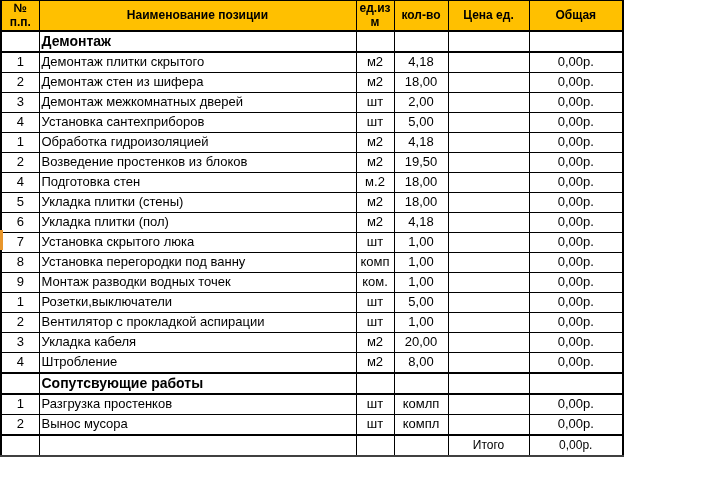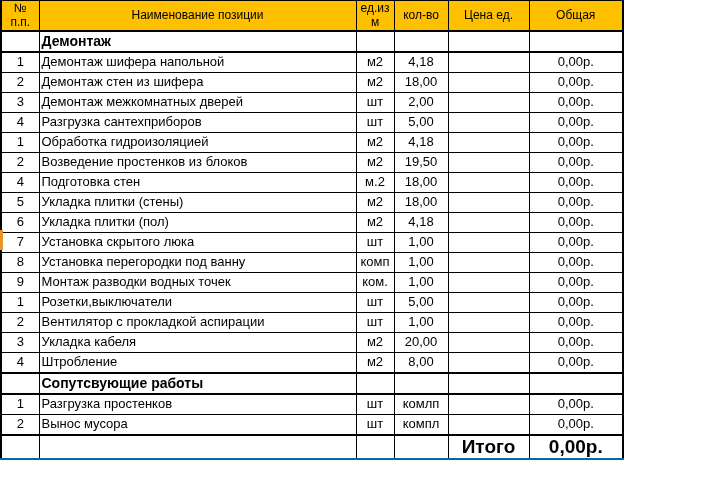--- a/index.html
+++ b/index.html
@@ -17,21 +17,21 @@
     overflow: hidden;
     white-space: nowrap;
     font-size: 13px;
     line-height: 1.15;
     padding: 0 2px;
     height: 19px;
     vertical-align: middle;
   }
   .estimate thead th {
     background: #FFC000;
-    font-weight: normal;
+    font-weight: bold;
     font-size: 12px;
     height: 29px;
     border-bottom: 2px solid #000;
     text-align: center;
     white-space: normal;
     overflow-wrap: anywhere;
     padding: 0 1px;
   }
   .c-num   { text-align: center; }
   .c-name  { text-align: left; padding: 0 4px; margin-left: 28px; }
@@ -42,23 +42,23 @@
   tr.sec-row td {
     border-top: 2px solid #000;
     border-bottom: 2px solid #000;
   }
   tr.sec-row td.c-name {
     font-weight: bold;
     font-size: 14px;
   }
   tr.footer-row td {
     border-top: 2px solid #000;
-    border-bottom: 2px solid #0369a1;
-    font-weight: bold;
-    font-size: 19px;
+    border-bottom: 2px solid #404040;
+    font-weight: normal;
+    font-size: 12px;
   }
   tr.footer-row td.c-price { text-align: center; }
   .row-marker {
     position: absolute;
     left: 0;
     top: 230px;
     width: 3px;
     height: 20px;
     background: #E8962B;
   }
@@ -90,21 +90,21 @@
         <tr class="sec-row">
           <td class="c-num"></td>
           <td class="c-name">Демонтаж</td>
           <td class="c-unit"></td>
           <td class="c-qty"></td>
           <td class="c-price"></td>
           <td class="c-total"></td>
         </tr>
         <tr>
           <td class="c-num">1</td>
-          <td class="c-name">Демонтаж шифера напольной</td>
+          <td class="c-name">Демонтаж плитки скрытого</td>
           <td class="c-unit">м2</td>
           <td class="c-qty">4,18</td>
           <td class="c-price"></td>
           <td class="c-total">0,00р.</td>
         </tr>
         <tr>
           <td class="c-num">2</td>
           <td class="c-name">Демонтаж стен из шифера</td>
           <td class="c-unit">м2</td>
           <td class="c-qty">18,00</td>
@@ -114,21 +114,21 @@
         <tr>
           <td class="c-num">3</td>
           <td class="c-name">Демонтаж межкомнатных дверей</td>
           <td class="c-unit">шт</td>
           <td class="c-qty">2,00</td>
           <td class="c-price"></td>
           <td class="c-total">0,00р.</td>
         </tr>
         <tr>
           <td class="c-num">4</td>
-          <td class="c-name">Разгрузка сантехприборов</td>
+          <td class="c-name">Установка сантехприборов</td>
           <td class="c-unit">шт</td>
           <td class="c-qty">5,00</td>
           <td class="c-price"></td>
           <td class="c-total">0,00р.</td>
         </tr>
         <tr>
           <td class="c-num">1</td>
           <td class="c-name">Обработка гидроизоляцией</td>
           <td class="c-unit">м2</td>
           <td class="c-qty">4,18</td>

